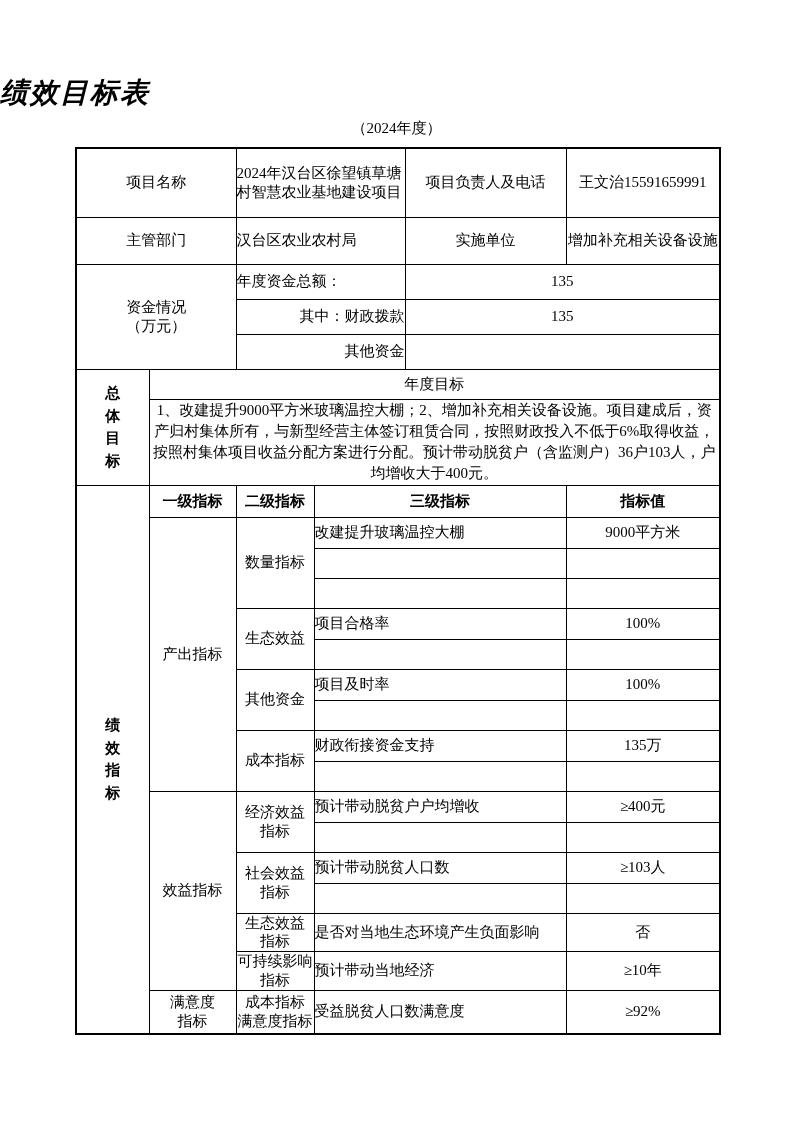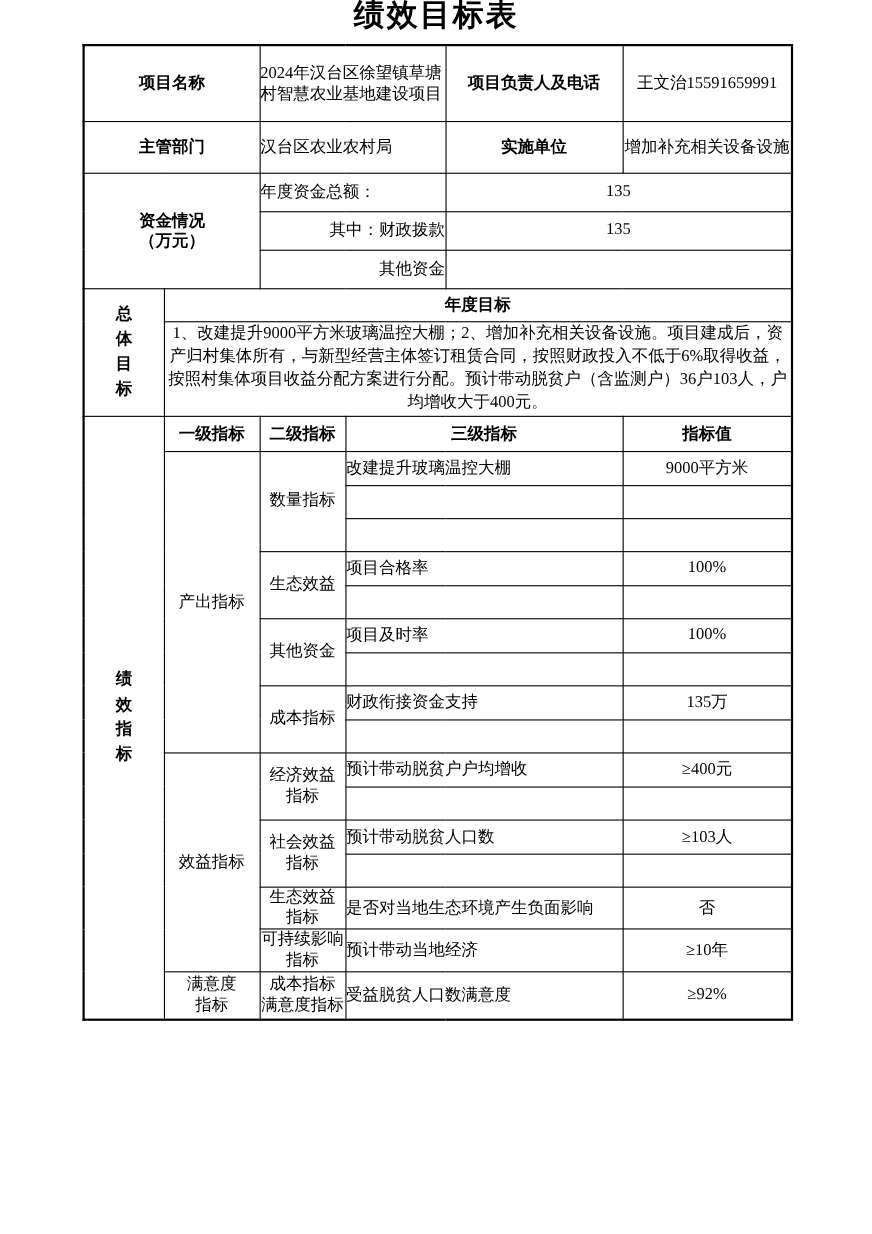--- a/index.html
+++ b/index.html
@@ -11,25 +11,27 @@
     position: relative;
     width: 793px;
     height: 1122px;
     background: #ffffff;
     font-family: "Liberation Serif", "DejaVu Serif", serif;
     color: #000000;
     overflow: hidden;
   }
   .doc-title {
     margin: 0;
-    text-align: center;
+    padding-top: 78px;
+    text-align: left;
     font-size: 28px;
     line-height: 30px;
     font-weight: bold;
     letter-spacing: 2px;
+    font-style: italic;
   }
   .doc-subtitle {
     margin-top: 11px;
     text-align: center;
     font-size: 15px;
     line-height: 18px;
   }
   table.main {
     border-collapse: collapse;
     table-layout: fixed;
@@ -38,21 +40,21 @@
     margin-top: 10px;
     border: 2px solid #000;
     font-size: 15px;
   }
   table.main td, table.main th {
     border: 1px solid #000;
     padding: 0;
     overflow: hidden;
     vertical-align: middle;
   }
-  .b { font-weight: bold; }
+  .b { font-weight: normal; }
   .c { text-align: center; }
   .l { text-align: left; padding: 2px 6px; margin-left: 19px; }
   .r { text-align: right; padding-right: 3px; }
   .sub-left { text-align: left; padding-left: 7px; }
   .prewrap { white-space: pre-line; }
   .vcell { text-align: center; }
   .vtext {
     display: inline-block;
     width: 17px;
     word-break: break-all;
@@ -68,20 +70,21 @@
   }
   .lvl2 { line-height: 1.25; }
   .empty-cell { }
 </style>
 </head>
 <body>
 
 <div class="page">
 
   <h1 class="doc-title">绩效目标表</h1>
+  <div class="doc-subtitle">（2024年度）</div>
 
   <table class="main">
     <colgroup>
       <col style="width:73px">
       <col style="width:87px">
       <col style="width:78px">
       <col style="width:91px">
       <col style="width:161px">
       <col style="width:154px">
     </colgroup>

